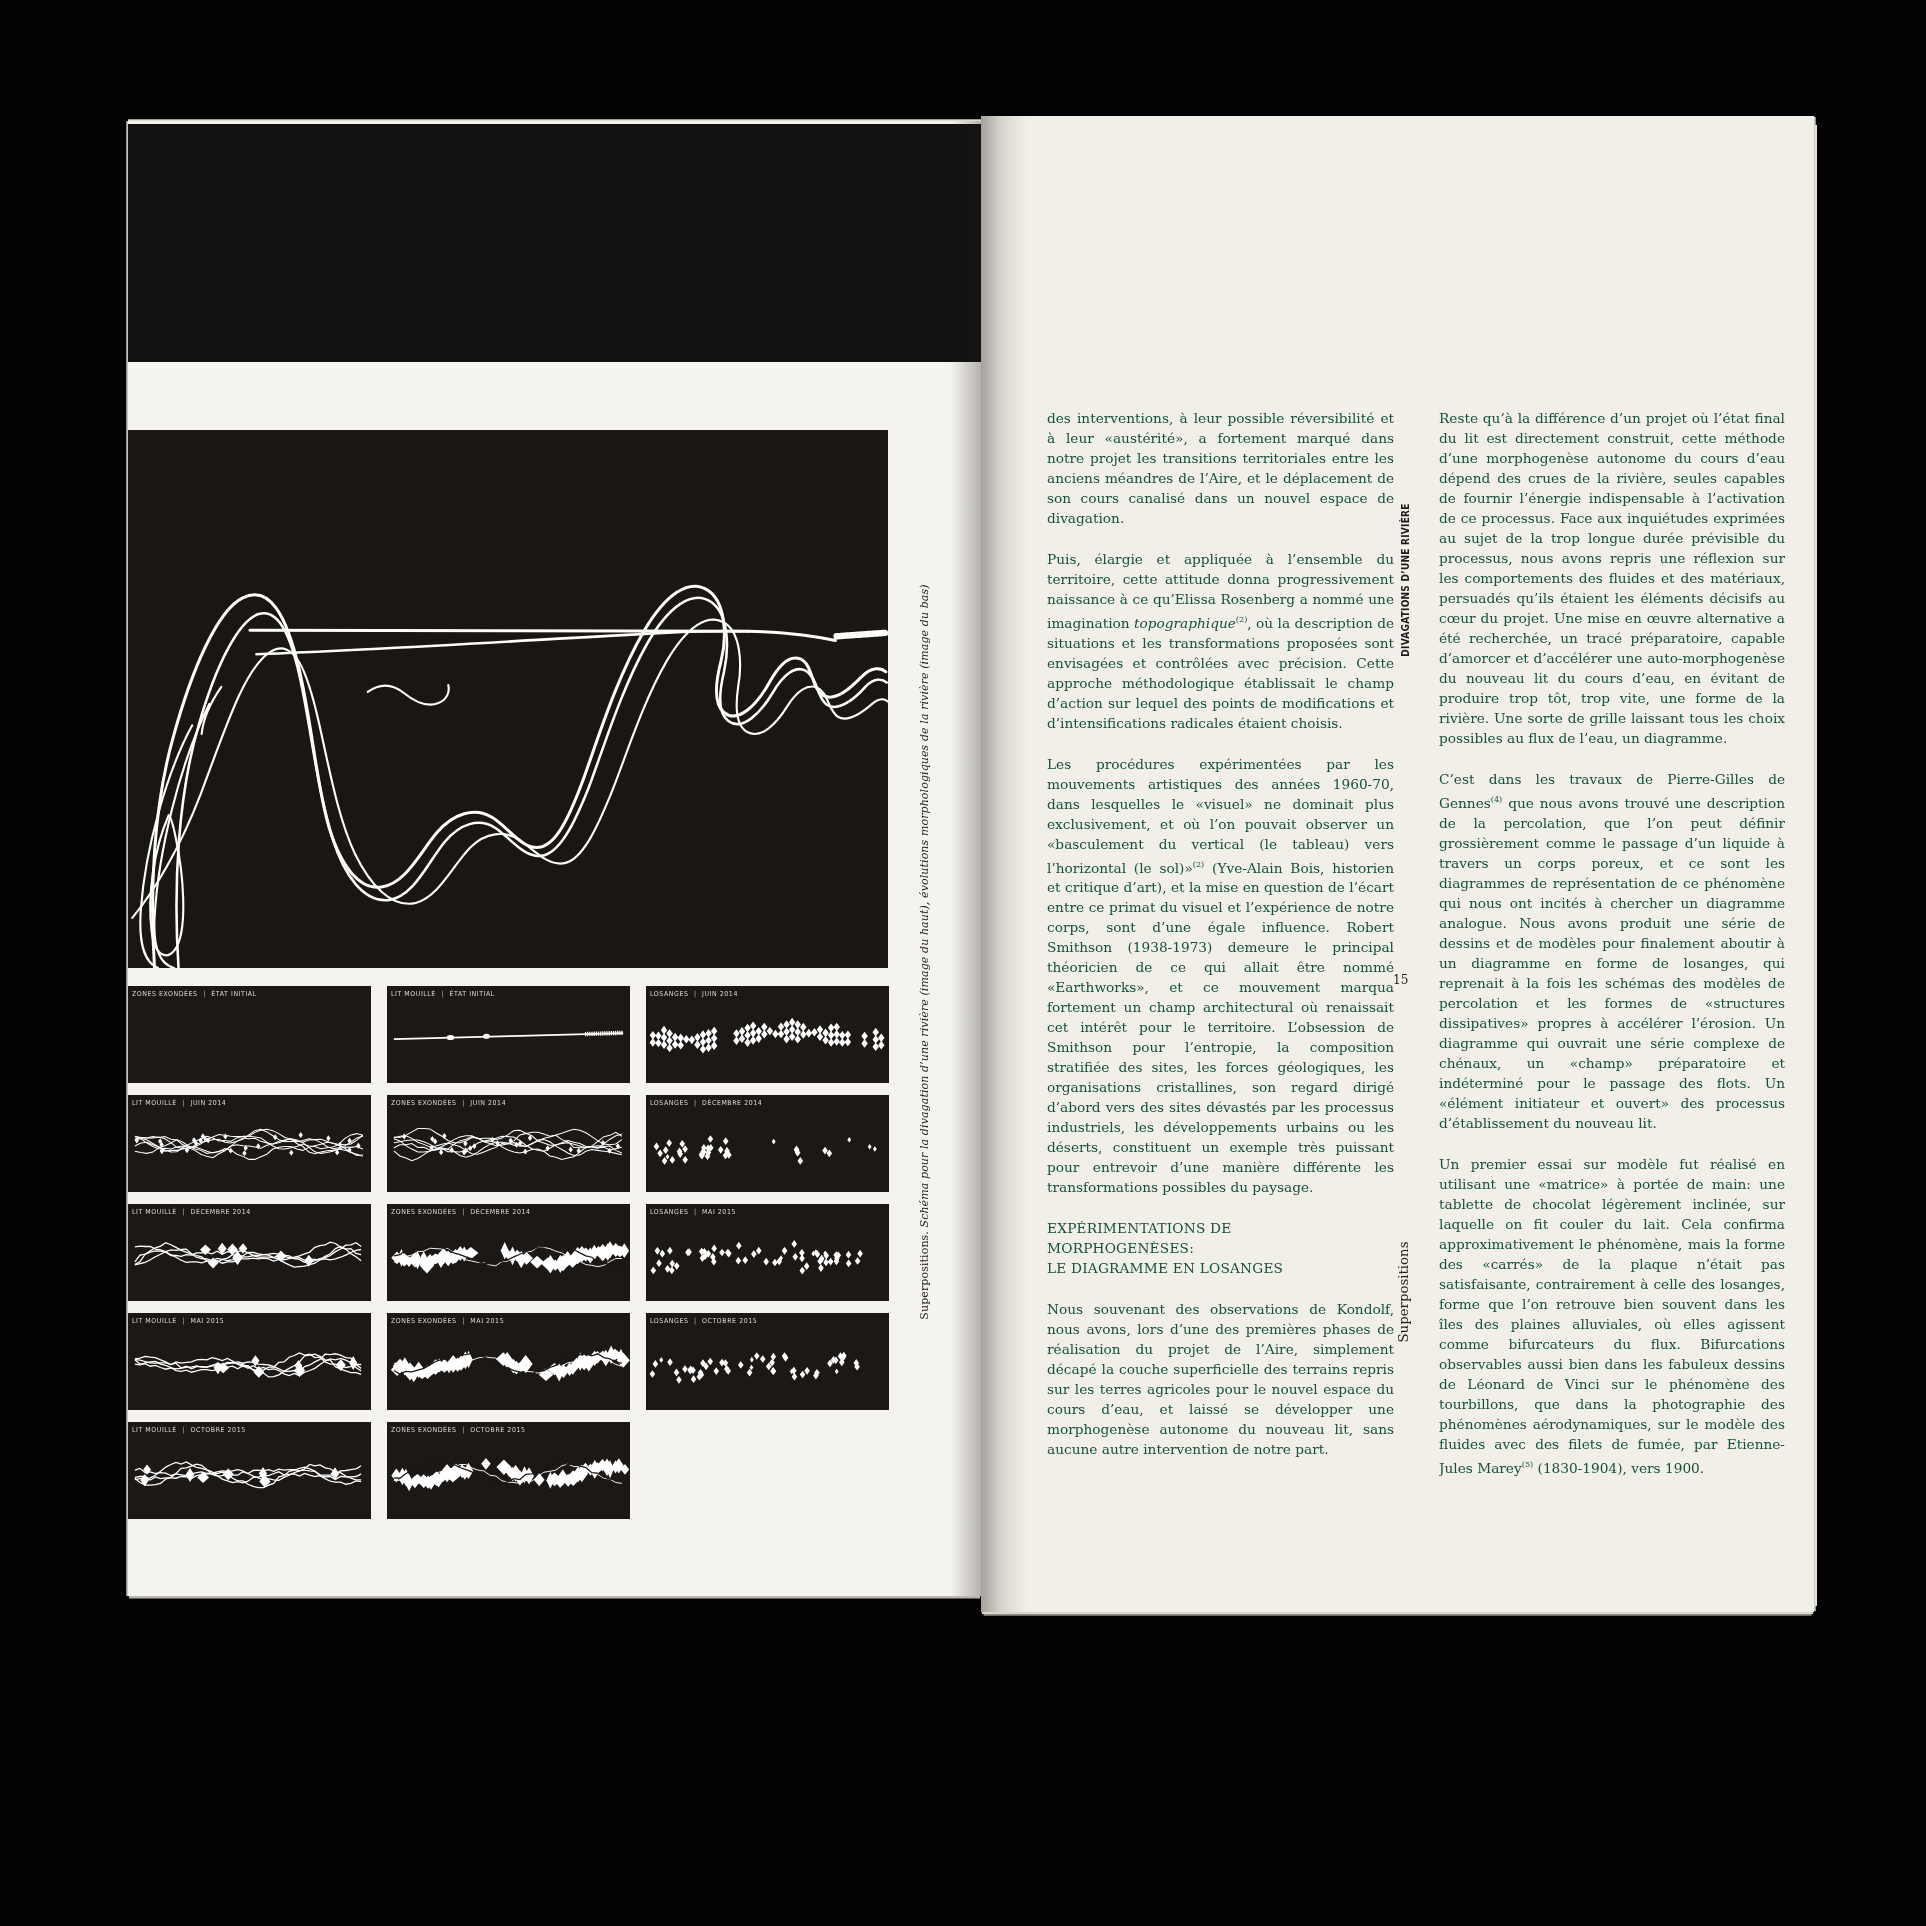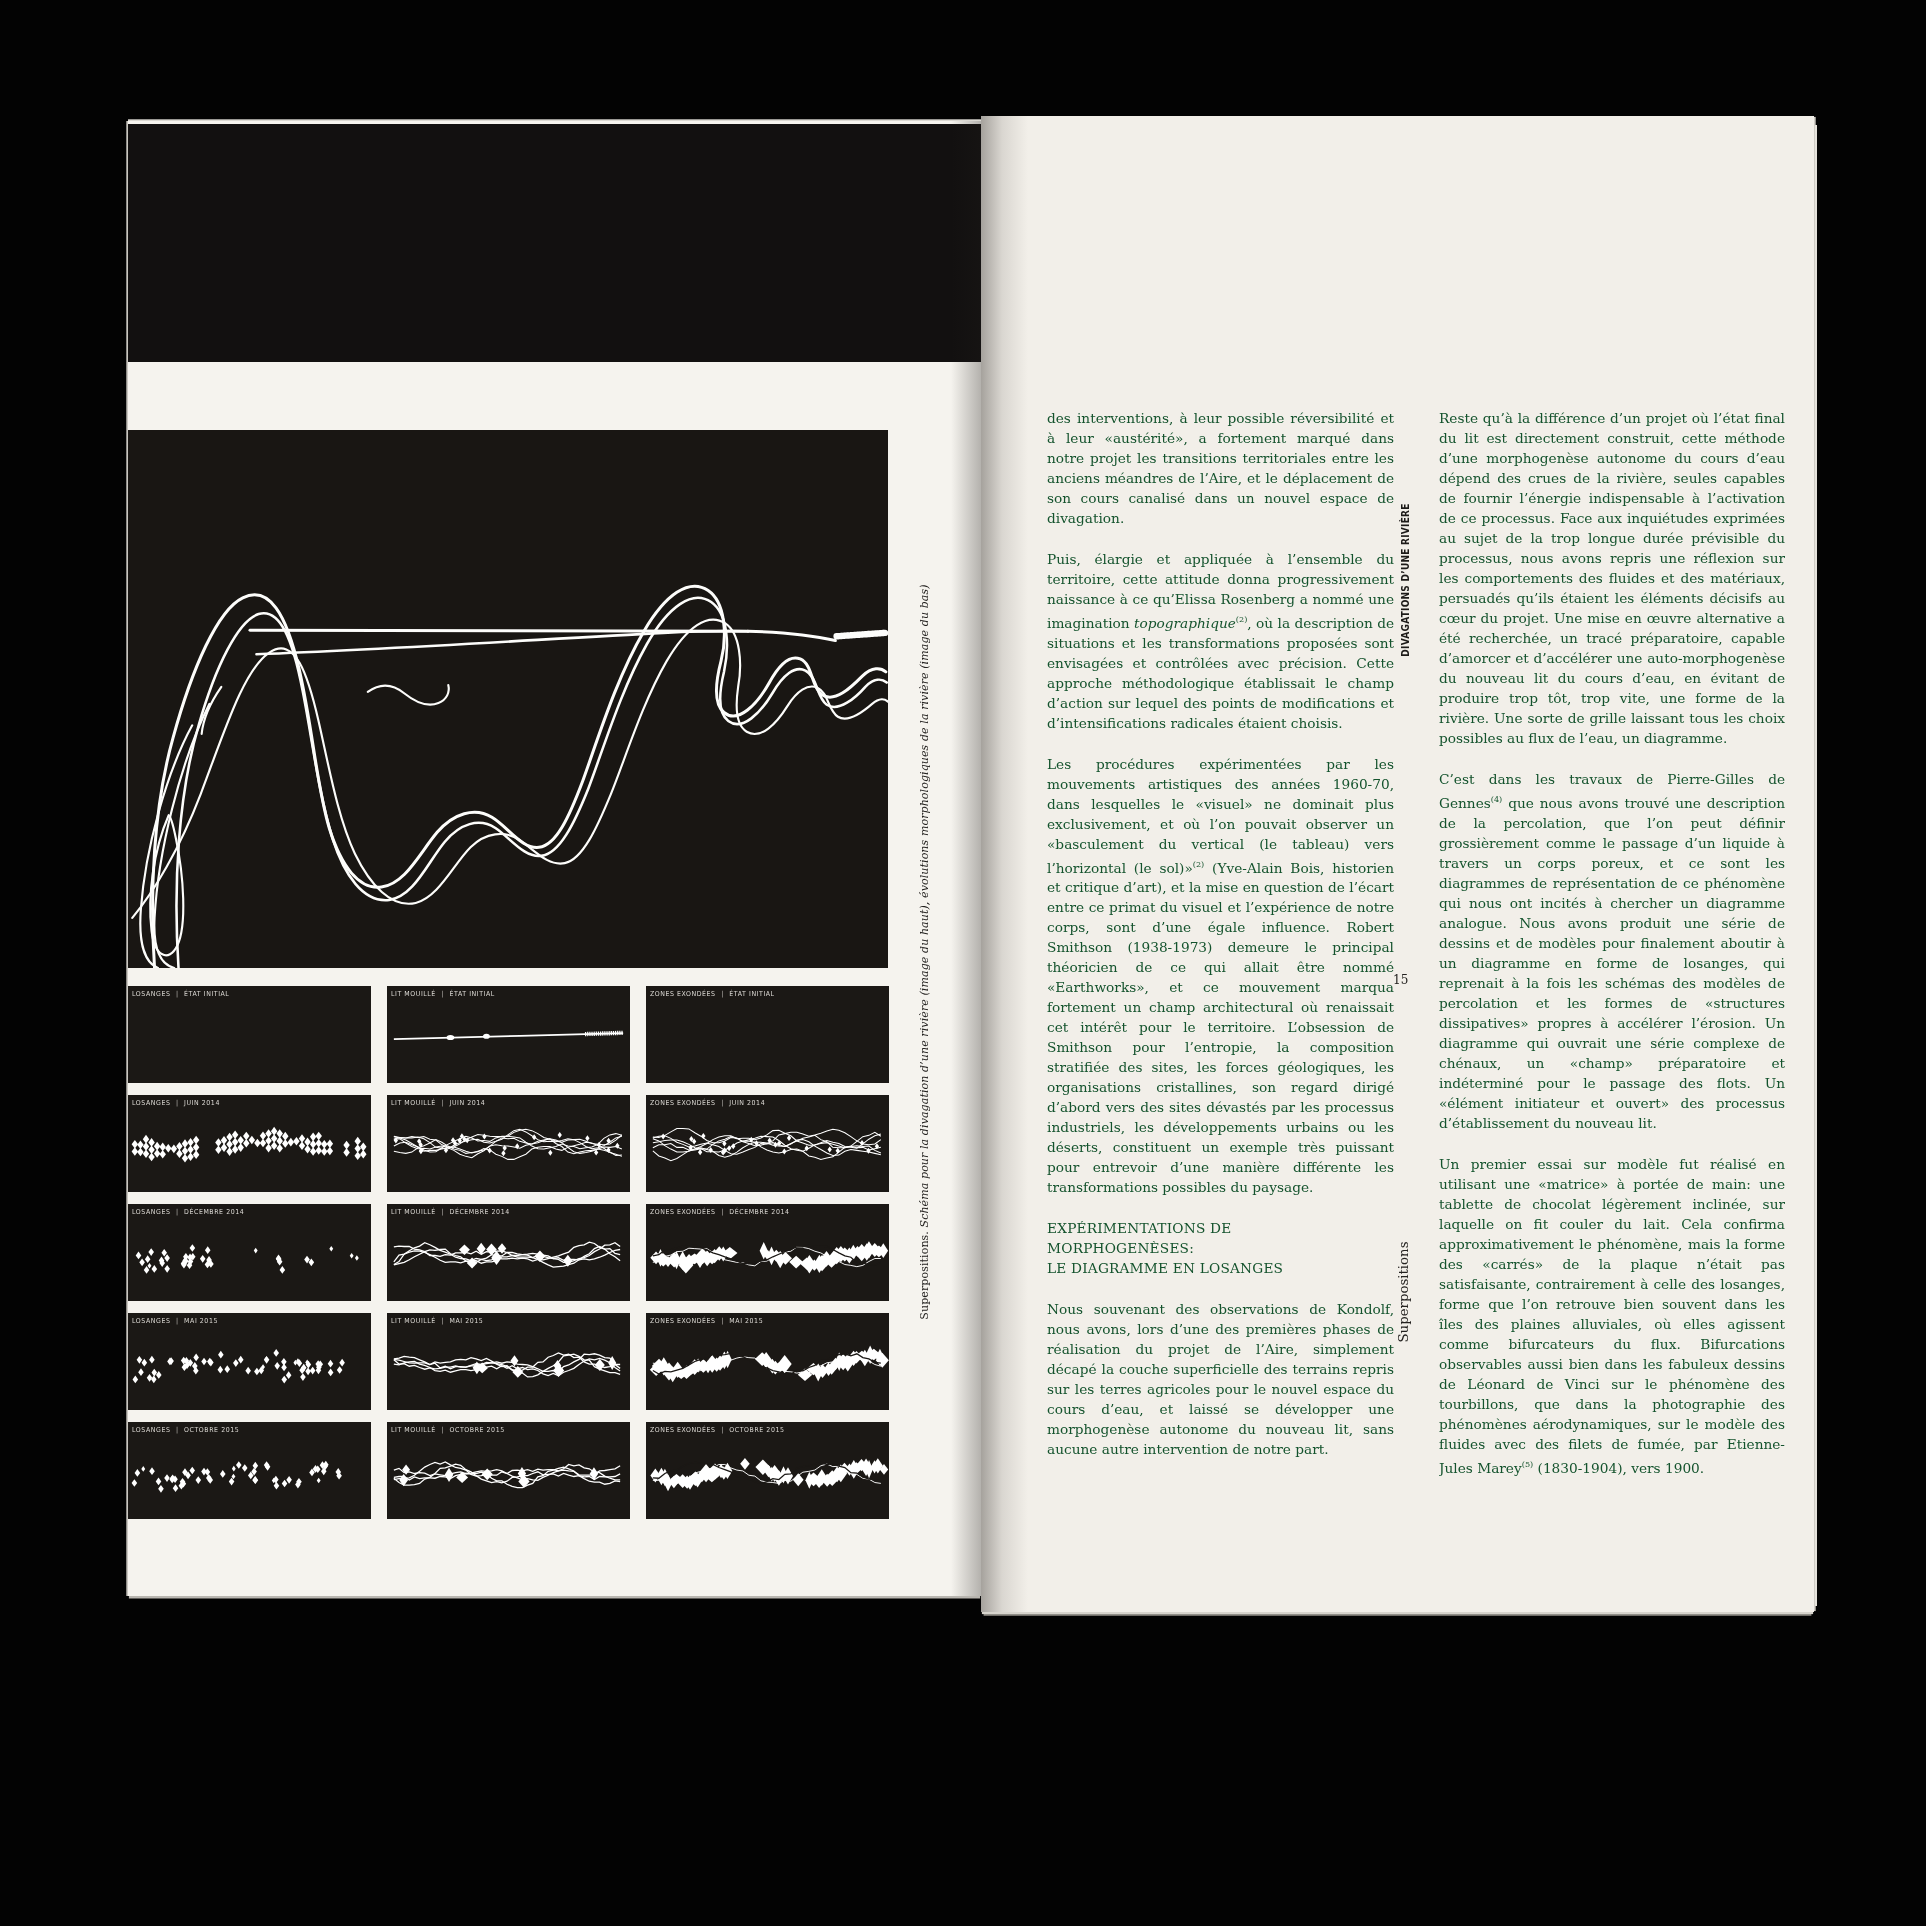--- a/index.html
+++ b/index.html
@@ -72,34 +72,30 @@
         <path stroke-width="5" d="M218 600 C190 640 175 680 172 710"></path>
 
         <path stroke-width="5" d="M560 612 C590 590 620 595 645 615 C670 635 700 648 725 638 C745 630 752 612 748 596"></path>
       </g>
     </svg>
   </figure>
 
   <div class="figure-grid">
       <div class="panel">
         <svg viewBox="0 0 567 226" preserveAspectRatio="none"></svg>
-        <div class="panel-label"><span>LOSANGES</span><span class="sep">|</span><span>ÉTAT INITIAL</span></div>
+        <div class="panel-label"><span>ZONES EXONDÉES</span><span class="sep">|</span><span>ÉTAT INITIAL</span></div>
       </div>
       <div class="panel">
         <svg viewBox="0 0 567 226" preserveAspectRatio="none">
           <path d="M16 124 C180 120 380 114 551 110" fill="none" stroke="#fff" stroke-width="4"></path>
    <ellipse cx="148" cy="120" rx="9" ry="6" fill="#fff"></ellipse>
           <ellipse cx="232" cy="117" rx="8" ry="6" fill="#fff"></ellipse>
    <path d="M462 112 L551 109" fill="none" stroke="#fff" stroke-width="10" stroke-dasharray="3 2"></path>
         </svg>
         <div class="panel-label"><span>LIT MOUILLÉ</span><span class="sep">|</span><span>ÉTAT INITIAL</span></div>
-      </div>
-      <div class="panel">
-        <svg viewBox="0 0 567 226" preserveAspectRatio="none"></svg>
-        <div class="panel-label"><span>ZONES EXONDÉES</span><span class="sep">|</span><span>ÉTAT INITIAL</span></div>
       </div>
       <div class="panel">
         <svg viewBox="0 0 567 226" preserveAspectRatio="none">
           <path d="M16.0 104.7L23.5 114.7L16.0 124.7L8.5 114.7Z" fill="#fff"></path>
           <path d="M16.0 121.7L23.5 131.7L16.0 141.7L8.5 131.7Z" fill="#fff"></path>
           <path d="M29.0 105.8L36.5 115.8L29.0 125.8L21.5 115.8Z" fill="#fff"></path>
           <path d="M29.0 122.8L36.5 132.8L29.0 142.8L21.5 132.8Z" fill="#fff"></path>
           <path d="M42.0 92.9L49.5 102.9L42.0 112.9L34.5 102.9Z" fill="#fff"></path>
           <path d="M42.0 109.9L49.5 119.9L42.0 129.9L34.5 119.9Z" fill="#fff"></path>
           <path d="M42.0 126.9L49.5 136.9L42.0 146.9L34.5 136.9Z" fill="#fff"></path>

